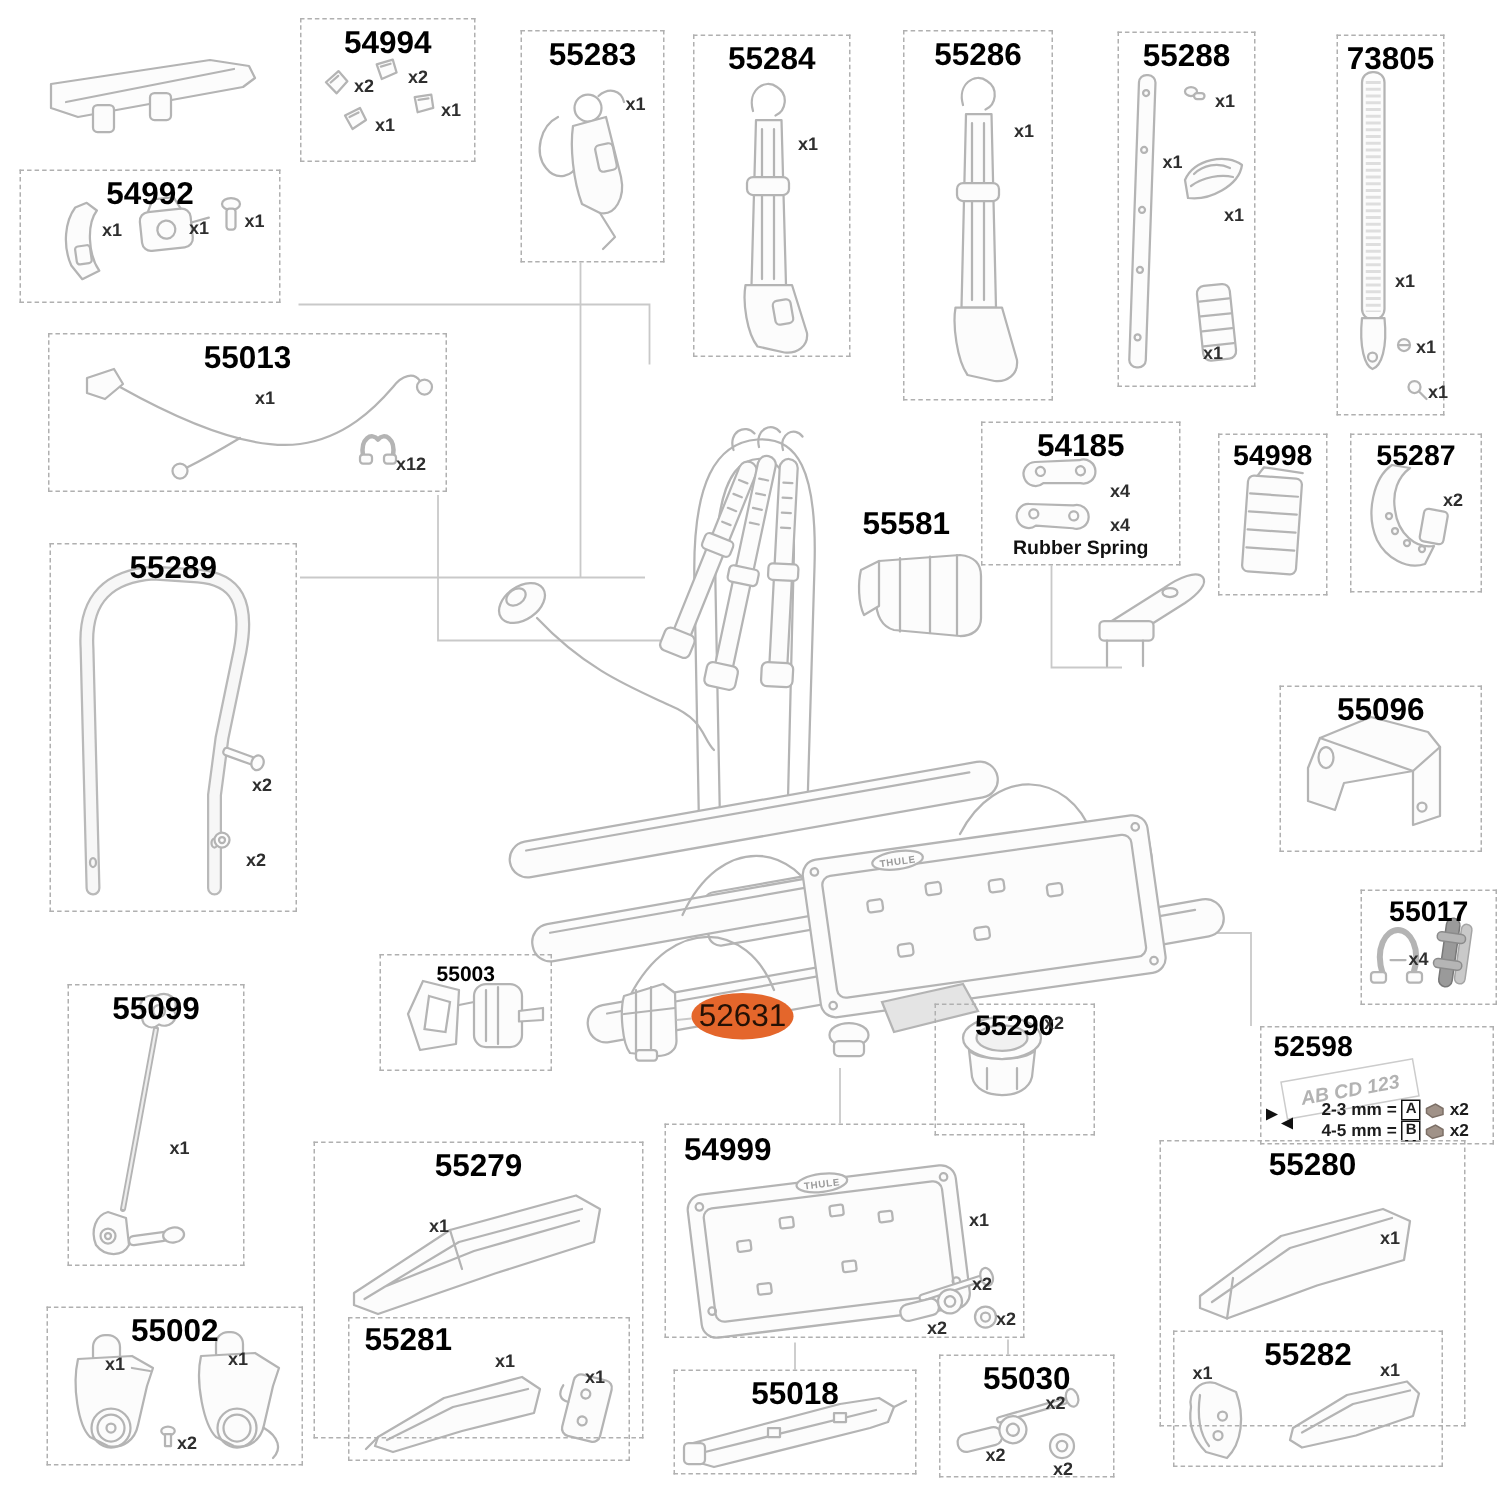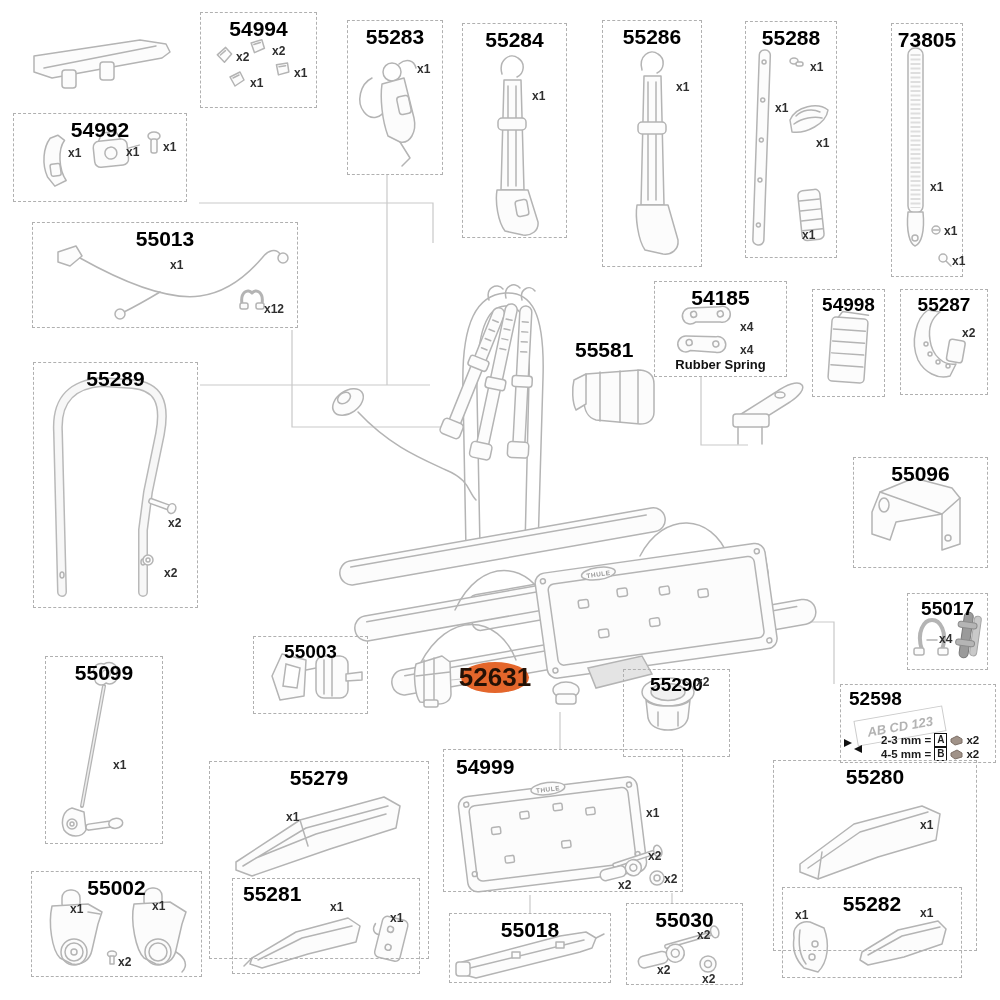--- a/index.html
+++ b/index.html
@@ -14,21 +14,21 @@
   .logo{font:bold 6.5px "Liberation Sans",sans-serif;fill:#9a9a9a;text-anchor:middle;letter-spacing:.5px;}
   .pbox{position:absolute;border:1px dashed #b0b0b0;box-sizing:border-box;}
   .plabel{position:absolute;font-weight:bold;font-size:21px;color:#000;white-space:nowrap;}
   .center{left:0;right:0;top:4px;text-align:center;}
   .tl{left:12px;top:5px;}
   .qty{position:absolute;font-size:12px;font-weight:600;color:#2e2e2e;white-space:nowrap;}
   .floatlabel{position:absolute;font-weight:bold;font-size:21px;color:#000;}
   .caption{position:absolute;font-size:13px;font-weight:bold;color:#111;text-align:center;}
   #hl-52631{position:absolute;left:461px;top:662px;width:68px;height:31px;background:#e4662b;
      border-radius:50%;display:flex;align-items:center;justify-content:center;
-     font-size:26px;font-weight:bold;color:#241105;}
+     font-size:21px;font-weight:normal;color:#241105;}
   .plate52598{position:absolute;left:14px;top:28px;width:88px;height:24px;border:1px solid #cccccc;
      transform:rotate(-10deg);color:#b3b3b3;font-weight:bold;font-style:italic;font-size:13px;
      display:flex;align-items:center;justify-content:center;background:#fff;}
   .row52598{position:absolute;font-size:11.5px;font-weight:bold;color:#1c1c1c;display:flex;
      align-items:center;gap:3px;white-space:nowrap;text-align:right;}
   .letterbox{border:1.5px solid #111;padding:0 2px;font-size:10px;line-height:12px;background:#fff;}
 </style>
 </head>
 <body>
 
@@ -479,21 +479,21 @@
 </div>
 <div class="pbox" style="left:812px;top:289px;width:73px;height:108px">
   <span class="plabel center" style="font-size:19px">54998</span>
 </div>
 <div class="pbox" style="left:900px;top:289px;width:88px;height:106px">
   <span class="plabel center" style="font-size:19px">55287</span>
 </div>
 <div class="pbox" style="left:853px;top:457px;width:135px;height:111px">
   <span class="plabel center">55096</span>
 </div>
-<div class="pbox" style="left:907px;top:593px;width:81px;height:77px">
+<div class="pbox" style="left:907px;top:593px;width:91px;height:77px">
   <span class="plabel center" style="font-size:19px">55017</span>
 </div>
 <div class="pbox" style="left:840px;top:684px;width:156px;height:79px">
   <span class="plabel" style="left:8px;top:3px;font-size:19px">52598</span>
   <div class="plate52598">AB CD 123</div>
   <svg width="20" height="22" style="position:absolute;left:2px;top:48px">
     <path d="M1,6 L9,10 L1,14 Z" fill="#111"></path>
         <path d="M19,12 L11,16 L19,20 Z" fill="#111"></path>
   </svg>
   <div class="row52598" style="left:40px;top:48px">
@@ -510,21 +510,21 @@
     <svg width="13" height="11">
           <polygon points="1,4 7,1 12,4 12,8 5,10 1,7" fill="#a09288" stroke="#7c6f66"></polygon>
         </svg>
     <span>x2</span>
   </div>
 </div>
 <div class="pbox" style="left:45px;top:656px;width:118px;height:188px">
   <span class="plabel center">55099</span>
 </div>
 <div class="pbox" style="left:253px;top:636px;width:115px;height:78px">
-  <span class="plabel center" style="font-size:19px">55003</span>
+  <span class="plabel center" style="font-size:14px">55003</span>
 </div>
 <div class="pbox" style="left:623px;top:669px;width:107px;height:88px">
   <span class="plabel center" style="font-size:19px">55290</span>
 </div>
 <div class="pbox" style="left:443px;top:749px;width:240px;height:143px">
   <span class="plabel tl">54999</span>
 </div>
 <div class="pbox" style="left:209px;top:761px;width:220px;height:198px">
   <span class="plabel center">55279</span>
 </div>

